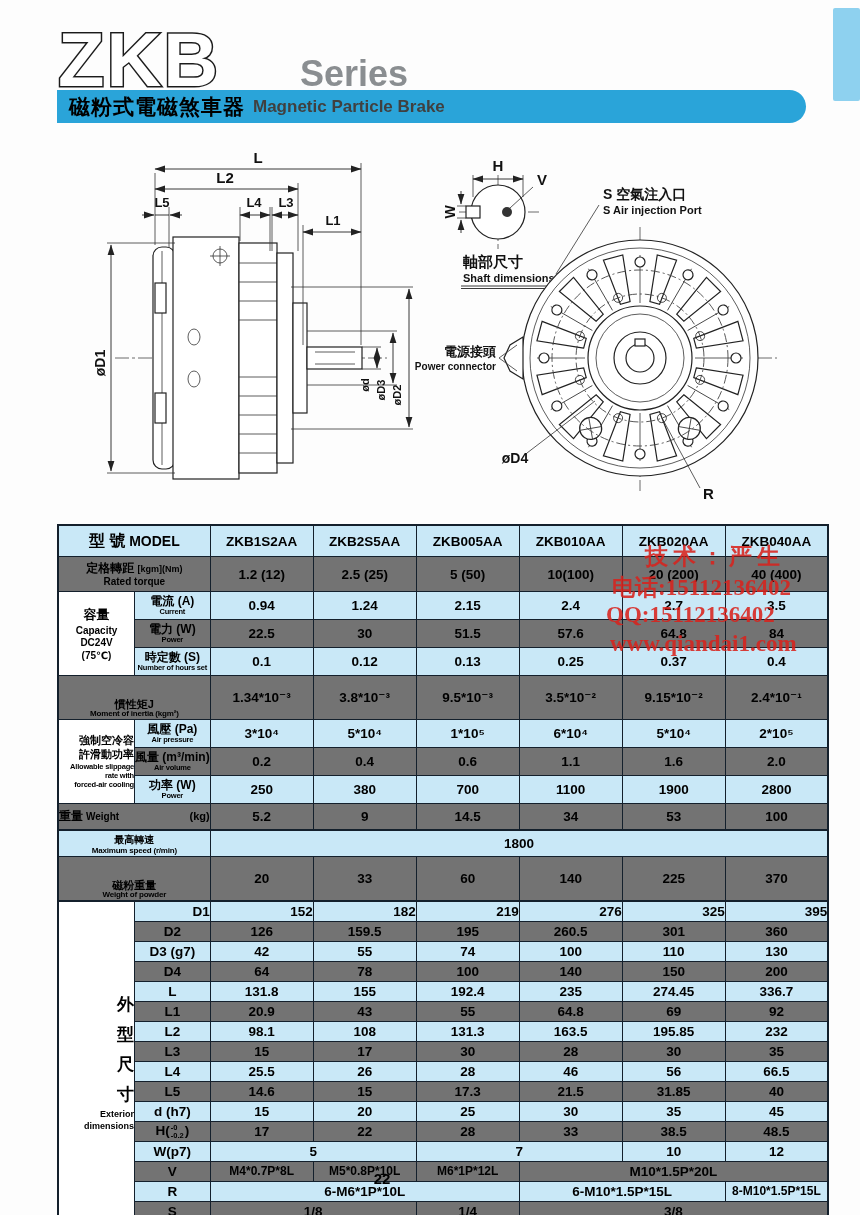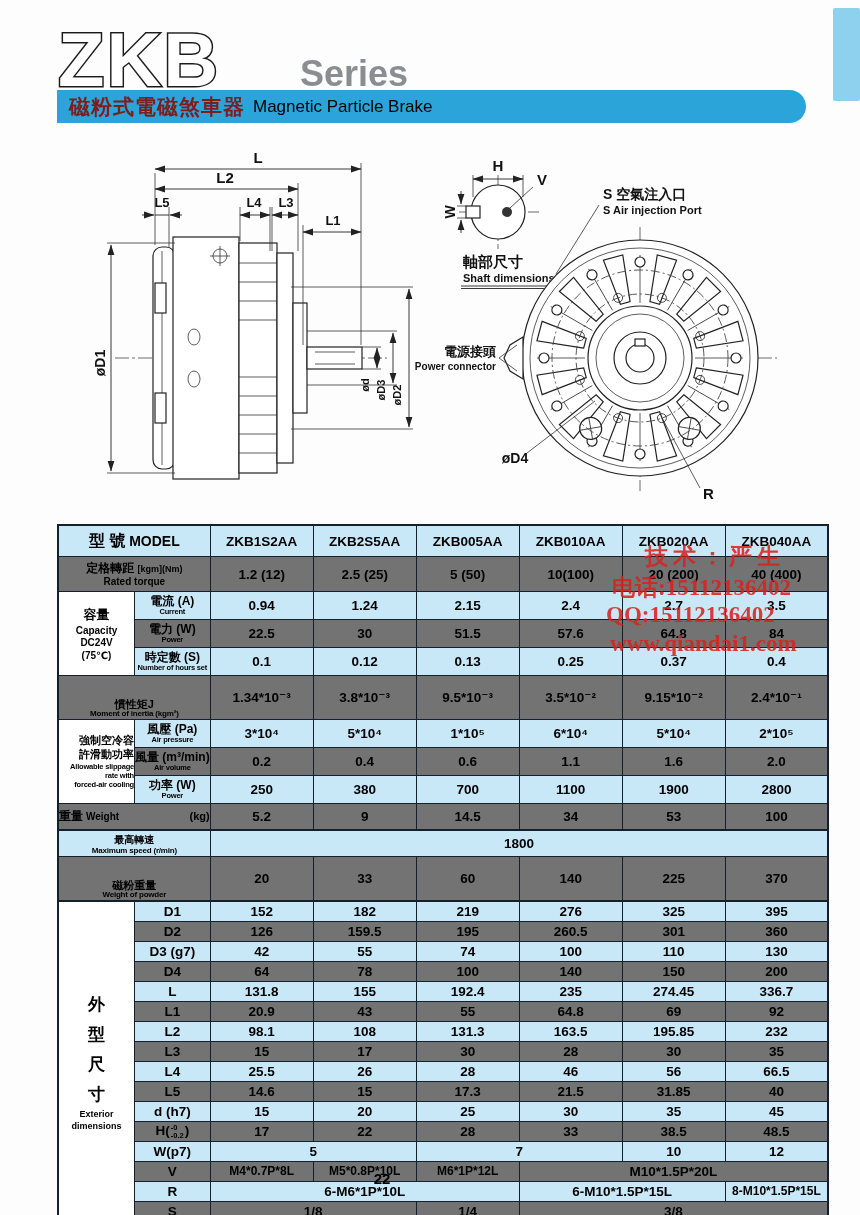--- a/index.html
+++ b/index.html
@@ -8,22 +8,22 @@
     font-family:"Liberation Sans","DejaVu Sans",sans-serif;color:#000;
     overflow:hidden;
   }
   
   .side-tab{position:absolute;left:833px;top:8px;width:27px;height:93px;background:#8ed1ef;border-radius:2px;}
   .logo-svg{position:absolute;left:50px;top:16px;}
   .banner{
     position:absolute;left:57px;top:90px;width:749px;height:33px;background:#2aa4d9;
     border-radius:0 17px 17px 0;display:flex;align-items:center;padding-left:12px;box-sizing:border-box;
   }
-  .banner .cn{font-size:21px;font-weight:bold;color:#7f1d1d;letter-spacing:1px;}
-  .banner .en{font-size:17px;font-weight:normal;color:#000000;margin-left:8px;}
+  .banner .cn{font-size:21px;font-weight:bold;color:#000000;letter-spacing:1px;}
+  .banner .en{font-size:17px;font-weight:bold;color:#404040;margin-left:8px;}
   
   .drawing{position:absolute;left:55px;top:135px;}
   .part{fill:#fff;stroke:#222;stroke-width:1.2;}
   .thin{fill:none;stroke:#333;stroke-width:0.8;}
   .dim{stroke:#222;stroke-width:0.9;}
   .cl{fill:none;stroke:#444;stroke-width:0.8;stroke-dasharray:14 3 3 3;}
   .cld{fill:none;stroke:#444;stroke-width:0.9;stroke-dasharray:9 3 2 3;}
   .t15{font:bold 15px "Liberation Sans",sans-serif;fill:#111;}
   .t14{font:bold 14px "Liberation Sans",sans-serif;fill:#111;}
   .t13{font:bold 13px "Liberation Sans",sans-serif;fill:#111;}
@@ -37,21 +37,21 @@
   }
   table.spec{border:2.5px solid #14202c;}
   tr.b td{background:#c9e8f7;}
   tr.hh td{height:30px;}
   tr.rt td{height:34px;}
   tr.cr td{height:27px;}
   tr.inertia td{height:24px;}
   tr.wt td{height:25px;}
   tr.ms td{height:21px;border-top:2.5px solid #14202c;}
   tr.pw td{height:23px;}
-  tr.d1 td{border-top:2.5px solid #14202c;}
+  tr.d1 td{border-top:2.5px solid #14202c;text-align:right;}
   td.model{font-size:14.5px;}
   .mhcn{font-size:16px;font-weight:bold;}
   .mhen{font-size:14px;font-weight:bold;}
   td.lab{text-align:left;padding:1px 2px 1px 4px;}
   td.lab .cn{display:block;font-size:12px;line-height:1.1;}
   td.lab .en{display:block;font-size:7.5px;line-height:1.1;letter-spacing:-0.2px;}
   td.labc{text-align:center;}
   td.labc .l1{font-size:12px;line-height:1.2;}
   td.labc .l1 .unit{font-size:9px;}
   td.labc .l2{font-size:10px;line-height:1.1;}

